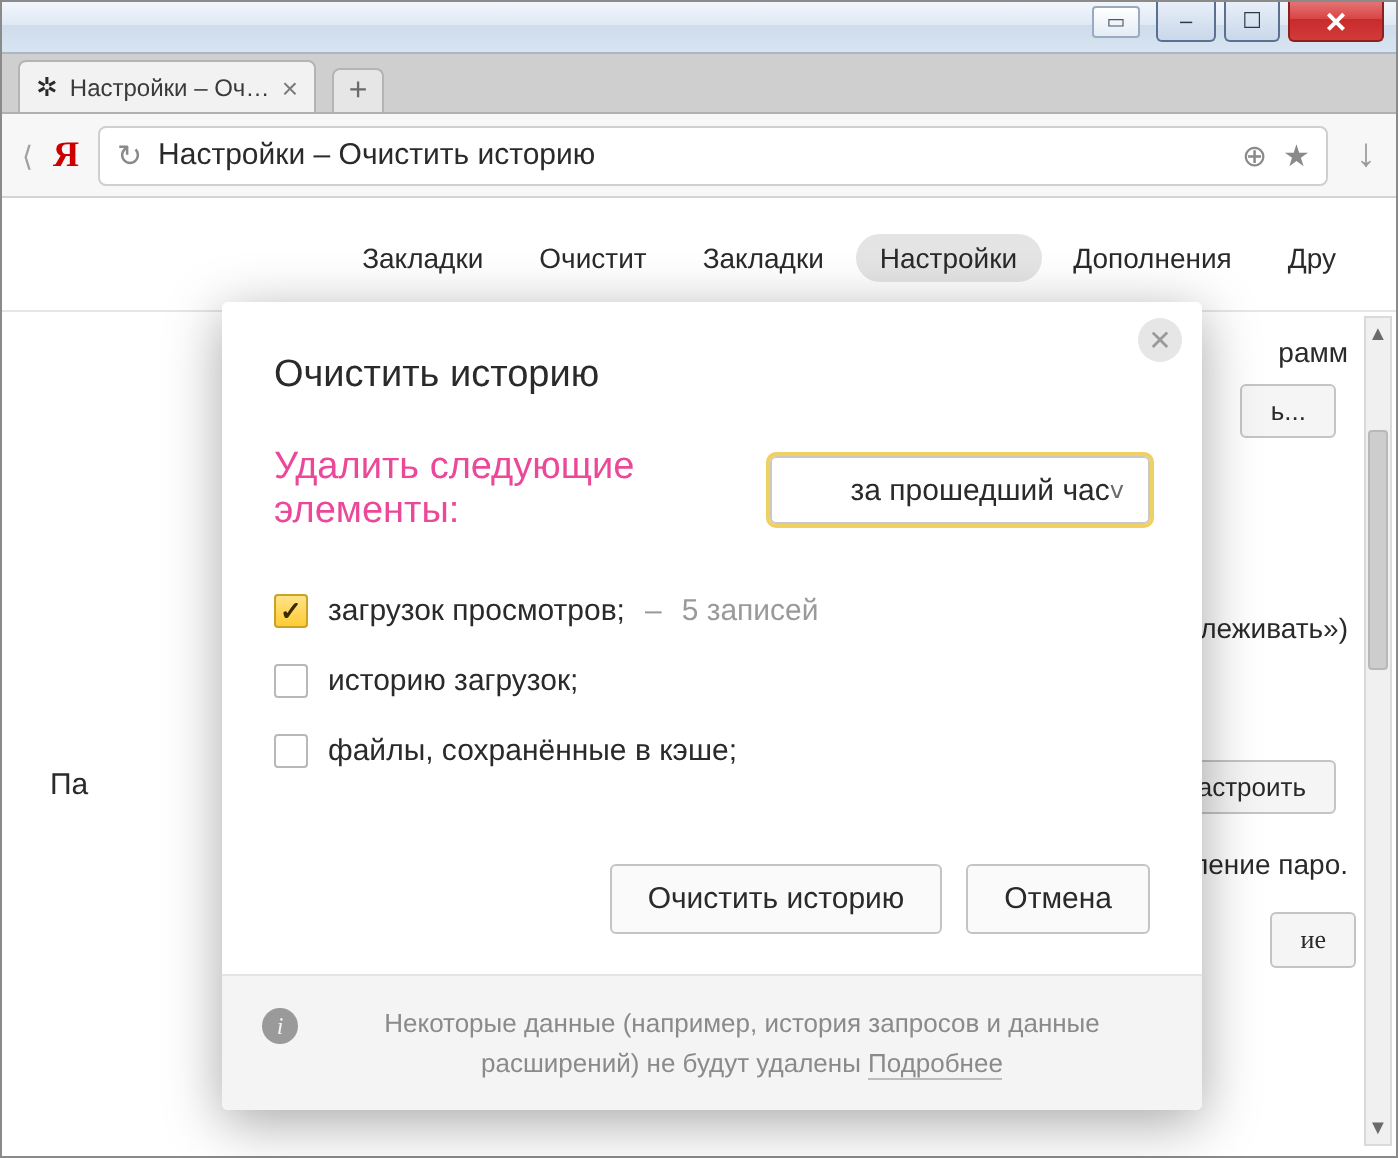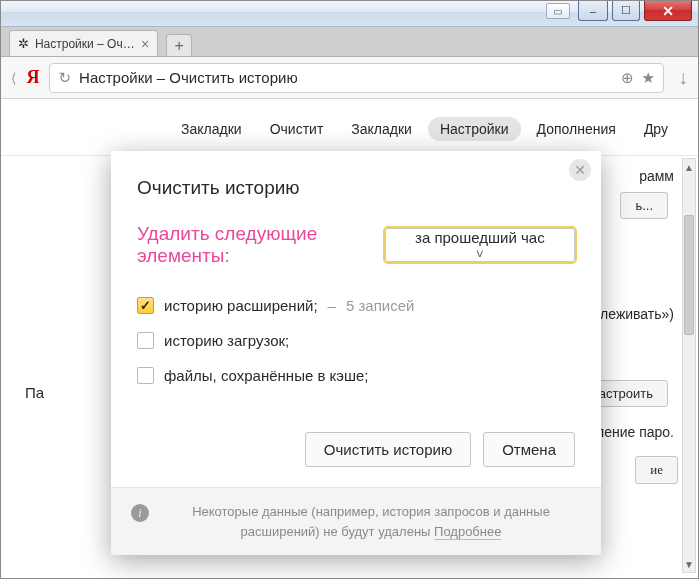--- a/index.html
+++ b/index.html
@@ -47,21 +47,21 @@
   .bg-panel { padding: 10px 24px; position:relative; height: calc(100% - 60px); }
   .bg-text-right { position:absolute; right: 24px; color:#2a2a2a; font-size:14px;}
   .bg-btn { border:1px solid #c4c4c4; background:#f5f5f5; border-radius:3px; padding:5px 14px; font-size:13px; color:#2a2a2a; }
   .bg-left-label { position:absolute; left:24px; font-size:15px; color:#2a2a2a;}
   .dialog { position:absolute; left:110px; top:150px; width:490px; background:#fff; border-radius:3px; box-shadow: 0 6px 28px rgba(0,0,0,.35); }
   .dlg-close { position:absolute; right:10px; top:8px; width:22px; height:22px; border-radius:50%; background:#e6e6e6; color:#9a9a9a; display:flex; align-items:center; justify-content:center; font-size:14px; cursor:default;}
   .dlg-body { padding: 26px 26px 16px 26px; }
   .dlg-title { font-size:19px; color:#2a2a2a; margin-bottom: 24px; }
   .dlg-row-select { display:flex; align-items:center; gap:12px; margin-bottom: 30px;}
   .dlg-row-select label { font-size:19px; color:#ec4899;}
-  .select { border:1px solid #c8c8c8; outline:2px solid #f0d060; outline-offset:0; border-radius:3px; height:34px; width:220px; display:flex; align-items:center; padding:0 12px; font-size:15px; color:#2a2a2a; justify-content:flex-start; background:#fff;flex-direction:column;}
+  .select { border:1px solid #c8c8c8; outline:2px solid #f0d060; outline-offset:0; border-radius:3px; height:34px; width:220px; display:flex; align-items:center; padding:16px 12px; font-size:15px; color:#2a2a2a; justify-content:flex-end; background:#fff;}
   .select .chev { color:#6a6a6a; font-size:12px;}
   .chk-row { display:flex; align-items:center; gap:10px; font-size:15px; color:#2a2a2a; margin-bottom:18px;}
   .chk { width:17px; height:17px; border:1px solid #b8b8b8; border-radius:2px; background:#fff; display:flex; align-items:center; justify-content:center;}
   .chk.checked { background: linear-gradient(#ffe28a,#ffcc33); border-color:#c9a227;}
   .chk.checked::after { content:"✓"; font-size:13px; color:#3a2a00; font-weight:bold; line-height:1;}
   .faded { color:#9a9a9a; }
   .dlg-actions { display:flex; justify-content:flex-end; gap:12px; padding: 14px 26px 20px 26px;}
   .btn { border:1px solid #c4c4c4; background:#fafafa; border-radius:3px; padding:8px 18px; font-size:15px; color:#2a2a2a; cursor:default;}
   .dlg-foot { background:#f4f4f4; border-top:1px solid #e4e4e4; padding:14px 20px; display:flex; gap:12px; align-items:flex-start; border-radius:0 0 3px 3px;}
   .info-icon { width:18px; height:18px; border-radius:50%; background:#9a9a9a; color:#f4f4f4; display:flex; align-items:center; justify-content:center; font-size:12px; flex-shrink:0; margin-top:2px; font-style:italic; font-family:Georgia,serif;}
@@ -151,21 +151,21 @@
       <div class="dlg-row-select">
         <label>Удалить следующие элементы:</label>
         <div class="select">
           <span>за прошедший час</span>
           <span class="chev">ⅴ</span>
         </div>
       </div>
 
       <div class="chk-row">
         <div class="chk checked"></div>
-        <span>историю расширений;</span>
+        <span>загрузок просмотров;</span>
         <span class="faded">–</span>
         <span class="faded">5 записей</span>
       </div>
 
       <div class="chk-row">
         <div class="chk"></div>
         <span>историю загрузок;</span>
       </div>
 
       <div class="chk-row">

